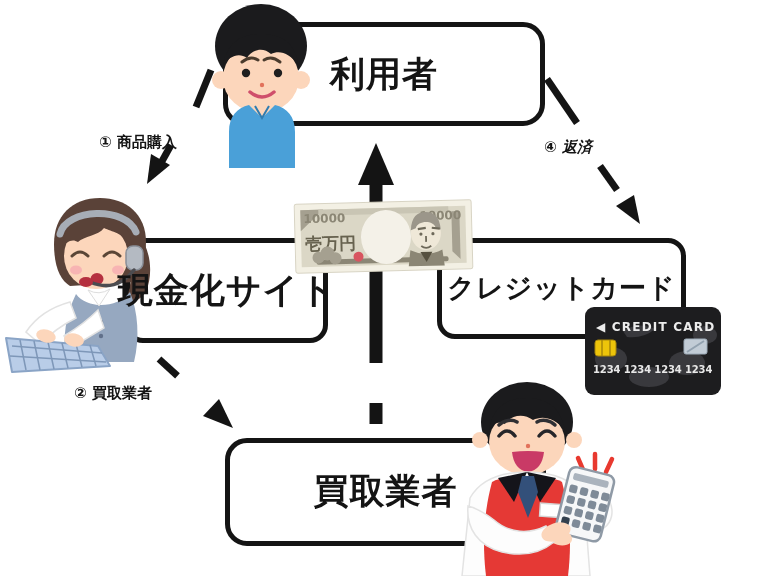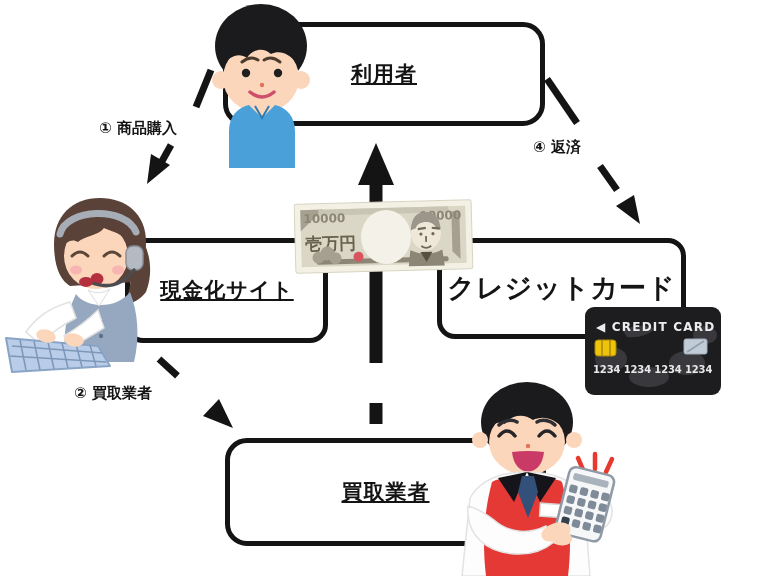--- a/index.html
+++ b/index.html
@@ -6,21 +6,21 @@
   html,body{margin:0;padding:0;background:#fff;}
   .canvas{position:relative;width:768px;height:576px;background:#fff;overflow:hidden;
           font-family:"DejaVu Sans","Liberation Sans",sans-serif;color:#141414;}
   .node-box{position:absolute;box-sizing:border-box;border:5px solid #141414;background:#fff;z-index:1;}
   .rad-lg{border-radius:22px;}
   .rad-md{border-radius:18px;}
   #arrow-layer{position:absolute;left:0;top:0;width:768px;height:576px;z-index:2;}
   .illus{position:absolute;z-index:3;}
   .node-label{position:absolute;z-index:5;display:flex;align-items:center;justify-content:center;
               font-weight:700;white-space:nowrap;letter-spacing:1px;}
-  .nl-28{font-size:21px;text-decoration:underline;}
+  .nl-28{font-size:35px;}
   .nl-27{font-size:27px;}
   .step-label{position:absolute;z-index:5;font-weight:700;font-size:15px;white-space:nowrap;}
 </style>
 </head>
 <body>
 
 <div class="canvas">
 
   <div class="node-box rad-lg" style="left:223px;top:22px;width:322px;height:104px;"></div>
   <div class="node-box rad-md" style="left:125px;top:238px;width:203px;height:105px;"></div>
@@ -195,17 +195,17 @@
     </g>
     <path d="M16,136 C14,158 26,176 50,182 C72,187 90,182 102,172 L94,156 C78,164 58,164 42,150 C34,144 24,138 16,136 Z" fill="#fdfdfd" stroke="#e3e3e3" stroke-width="1.5"></path>
     <ellipse cx="104" cy="162" rx="15" ry="9" fill="#fcd6bb" transform="rotate(-18 104 162)"></ellipse>
   </svg>
 
   <div class="node-label nl-28" style="left:225px;top:24px;width:318px;height:100px;">利用者</div>
   <div class="node-label nl-28" style="left:127px;top:240px;width:200px;height:100px;">現金化サイト</div>
   <div class="node-label nl-28" style="left:227px;top:440px;width:317px;height:103px;">買取業者</div>
   <div class="node-label nl-27" style="left:439px;top:240px;width:245px;height:96px;">クレジットカード</div>
 
-  <div class="step-label" style="left:99px;top:119px;">① 商品購入</div>
+  <div class="step-label" style="left:99px;top:133px;">① 商品購入</div>
   <div class="step-label" style="left:74px;top:384px;">② 買取業者</div>
-  <div class="step-label" style="left:533px;top:138px;">④ 返済</div>
+  <div class="step-label" style="left:544px;top:138px;font-style:italic;">④ 返済</div>
 
 </div>
 
 </body></html>

